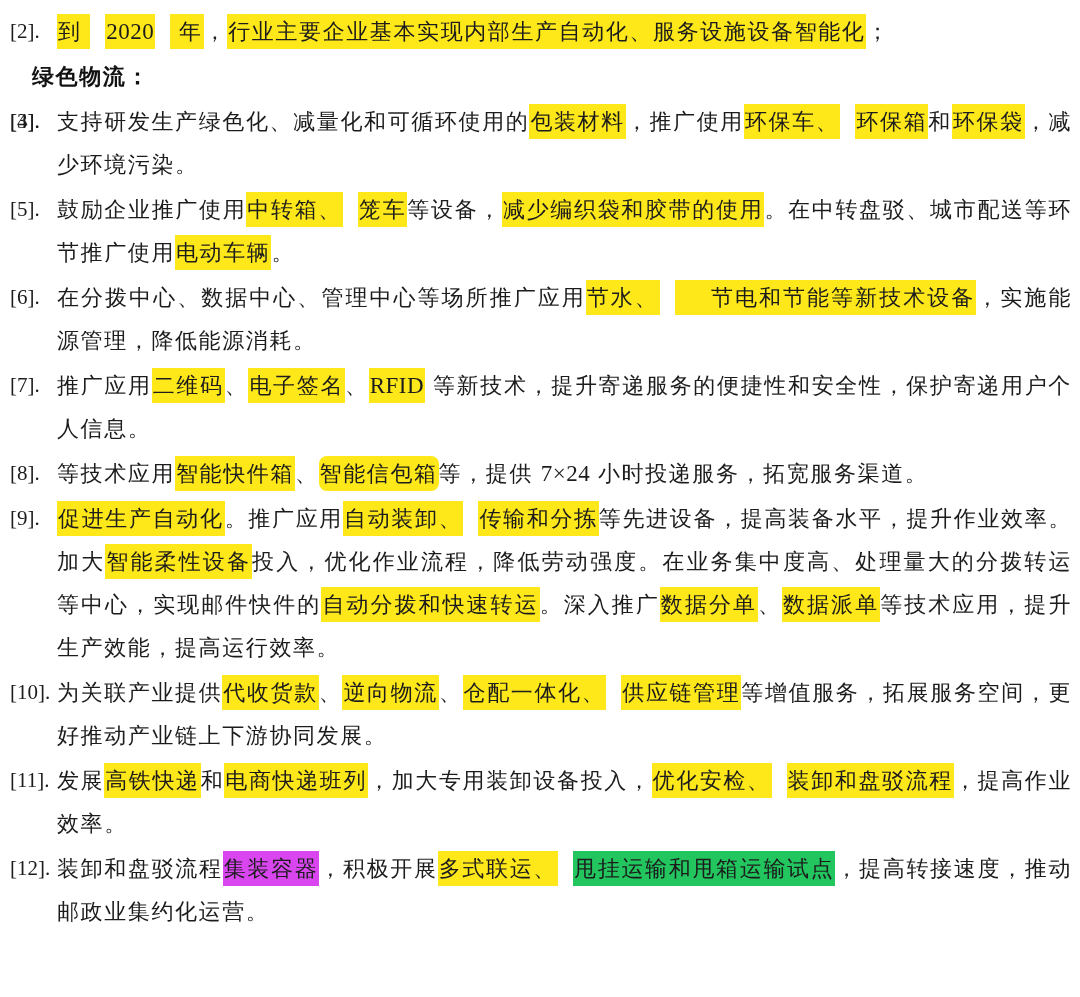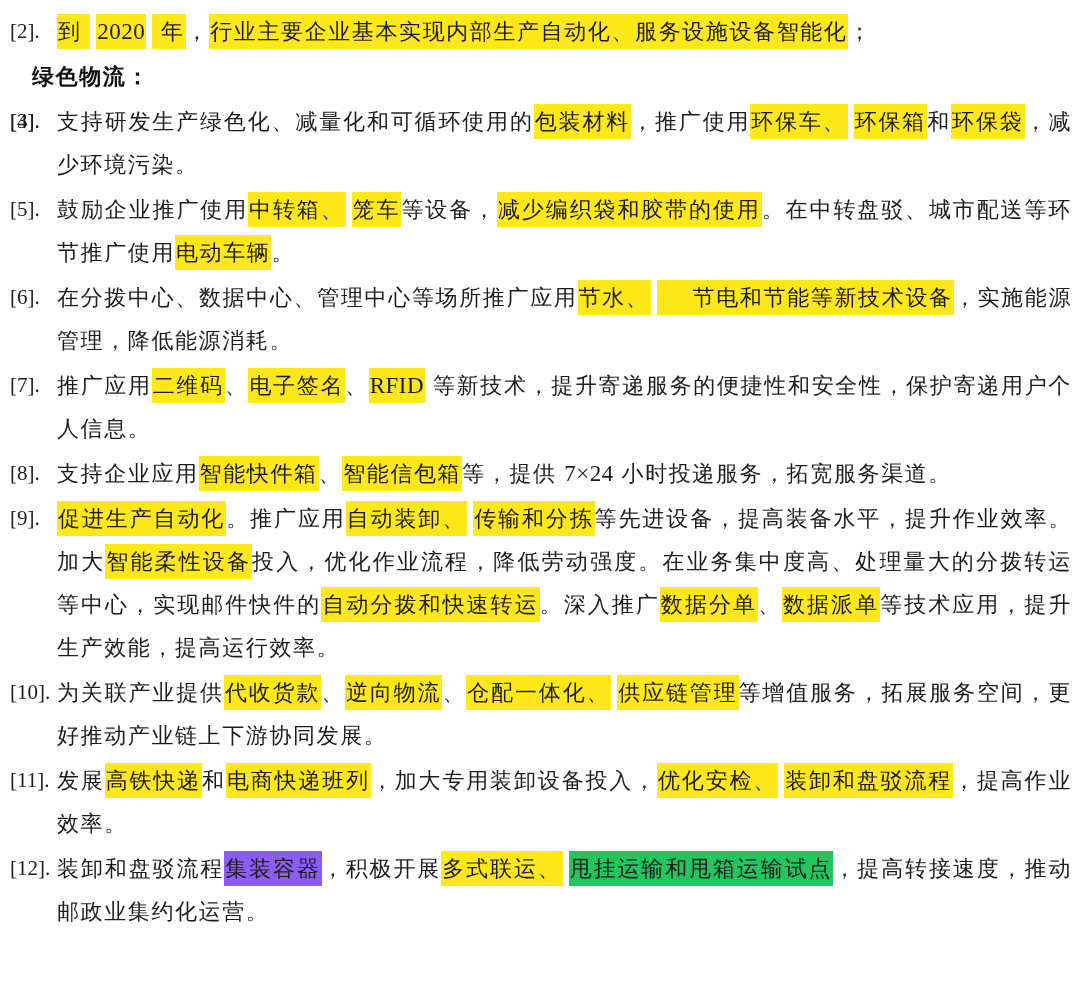--- a/index.html
+++ b/index.html
@@ -45,38 +45,38 @@
     font-weight: bold;
     color: #111111;
   }
   .seg { }
   .hl {
     background: #ffe81a;
     padding: 5px 1px;
     box-decoration-break: clone;
     -webkit-box-decoration-break: clone;
   }
-  .hl + .hl { margin-left: 6px; }
+  .hl + .hl { margin-left: 15px; }
   .latin {
     font-family: "Liberation Serif", "DejaVu Serif", serif;
     font-size: 23px;
     letter-spacing: 0.5px;
   }
 </style>
 </head>
 <body>
 
 <div class="doc" style="background: rgb(255, 255, 255);">
   <div style="color: rgb(28, 28, 28);">
       <div class="item"><span class="marker">[2].</span><span class="seg hl" style="background: rgb(255, 232, 26);">到 </span><span class="seg hl latin" style="background: rgb(255, 232, 26);">2020</span><span class="seg hl" style="background: rgb(255, 232, 26);"> 年</span><span class="seg">，</span><span class="seg hl" style="background: rgb(255, 232, 26);">行业主要企业基本实现内部生产自动化、服务设施设备智能化</span><span class="seg">；</span></div>
       <div class="heading">绿色物流：</div>
       <div class="item"><span class="marker">[3].</span></div>
       <div class="item"><span class="marker">[4].</span><span class="seg">支持研发生产绿色化、减量化和可循环使用的</span><span class="seg hl" style="background: rgb(255, 232, 26);">包装材料</span><span class="seg">，推广使用</span><span class="seg hl" style="background: rgb(255, 232, 26);">环保车、</span><span class="seg hl" style="background: rgb(255, 232, 26);">环保箱</span><span class="seg">和</span><span class="seg hl" style="background: rgb(255, 232, 26);">环保袋</span><span class="seg">，减少环境污染。</span></div>
       <div class="item"><span class="marker">[5].</span><span class="seg">鼓励企业推广使用</span><span class="seg hl" style="background: rgb(255, 232, 26);">中转箱、</span><span class="seg hl" style="background: rgb(255, 232, 26);">笼车</span><span class="seg">等设备，</span><span class="seg hl" style="background: rgb(255, 232, 26);">减少编织袋和胶带的使用</span><span class="seg">。在中转盘驳、城市配送等环节推广使用</span><span class="seg hl" style="background: rgb(255, 232, 26);">电动车辆</span><span class="seg">。</span></div>
       <div class="item"><span class="marker">[6].</span><span class="seg">在分拨中心、数据中心、管理中心等场所推广应用</span><span class="seg hl" style="background: rgb(255, 232, 26);">节水、</span><span class="seg hl" style="background: rgb(255, 232, 26); padding-left: 36px;">节电和节能等新技术设备</span><span class="seg">，实施能源管理，降低能源消耗。</span></div>
       <div class="item"><span class="marker">[7].</span><span class="seg">推广应用</span><span class="seg hl" style="background: rgb(255, 232, 26);">二维码</span><span class="seg">、</span><span class="seg hl" style="background: rgb(255, 232, 26);">电子签名</span><span class="seg">、</span><span class="seg hl latin" style="background: rgb(255, 232, 26);">RFID</span><span class="seg"> 等新技术，提升寄递服务的便捷性和安全性，保护寄递用户个人信息。</span></div>
-      <div class="item"><span class="marker">[8].</span><span class="seg">支持企业应用</span><span class="seg hl" style="background: rgb(255, 232, 26);">智能快件箱</span><span class="seg">、</span><span class="seg hl" style="background: rgb(255, 232, 26);">智能信包箱</span><span class="seg">等，提供 </span><span class="seg latin">7×24</span><span class="seg"> 小时投递服务，拓宽服务渠道。</span></div>
+      <div class="item"><span class="marker">[8].</span><span class="seg">等技术应用</span><span class="seg hl" style="background: rgb(255, 232, 26);">智能快件箱</span><span class="seg">、</span><span class="seg hl" style="background: rgb(255, 232, 26); border-radius: 8px;">智能信包箱</span><span class="seg">等，提供 </span><span class="seg latin">7×24</span><span class="seg"> 小时投递服务，拓宽服务渠道。</span></div>
       <div class="item"><span class="marker">[9].</span><span class="seg hl" style="background: rgb(255, 232, 26);">促进生产自动化</span><span class="seg">。推广应用</span><span class="seg hl" style="background: rgb(255, 232, 26);">自动装卸、</span><span class="seg hl" style="background: rgb(255, 232, 26);">传输和分拣</span><span class="seg">等先进设备，提高装备水平，提升作业效率。加大</span><span class="seg hl" style="background: rgb(255, 232, 26);">智能柔性设备</span><span class="seg">投入，优化作业流程，降低劳动强度。在业务集中度高、处理量大的分拨转运等中心，实现邮件快件的</span><span class="seg hl" style="background: rgb(255, 232, 26);">自动分拨和快速转运</span><span class="seg">。深入推广</span><span class="seg hl" style="background: rgb(255, 232, 26);">数据分单</span><span class="seg">、</span><span class="seg hl" style="background: rgb(255, 232, 26);">数据派单</span><span class="seg">等技术应用，提升生产效能，提高运行效率。</span></div>
       <div class="item"><span class="marker">[10].</span><span class="seg">为关联产业提供</span><span class="seg hl" style="background: rgb(255, 232, 26);">代收货款</span><span class="seg">、</span><span class="seg hl" style="background: rgb(255, 232, 26);">逆向物流</span><span class="seg">、</span><span class="seg hl" style="background: rgb(255, 232, 26);">仓配一体化、</span><span class="seg hl" style="background: rgb(255, 232, 26);">供应链管理</span><span class="seg">等增值服务，拓展服务空间，更好推动产业链上下游协同发展。</span></div>
       <div class="item"><span class="marker">[11].</span><span class="seg">发展</span><span class="seg hl" style="background: rgb(255, 232, 26);">高铁快递</span><span class="seg">和</span><span class="seg hl" style="background: rgb(255, 232, 26);">电商快递班列</span><span class="seg">，加大专用装卸设备投入，</span><span class="seg hl" style="background: rgb(255, 232, 26);">优化安检、</span><span class="seg hl" style="background: rgb(255, 232, 26);">装卸和盘驳流程</span><span class="seg">，提高作业效率。</span></div>
-      <div class="item"><span class="marker">[12].</span><span class="seg">装卸和盘驳流程</span><span class="seg hl" style="background: #8b5cf6;">集装容器</span><span class="seg">，积极开展</span><span class="seg hl" style="background: rgb(255, 232, 26);">多式联运、</span><span class="seg hl" style="background: #22c55e;">甩挂运输和甩箱运输试点</span><span class="seg">，提高转接速度，推动邮政业集约化运营。</span></div>
+      <div class="item"><span class="marker">[12].</span><span class="seg">装卸和盘驳流程</span><span class="seg hl" style="background: #d946ef;">集装容器</span><span class="seg">，积极开展</span><span class="seg hl" style="background: rgb(255, 232, 26);">多式联运、</span><span class="seg hl" style="background: #22c55e;">甩挂运输和甩箱运输试点</span><span class="seg">，提高转接速度，推动邮政业集约化运营。</span></div>
     </div>
 </div>
 
 </body></html>

